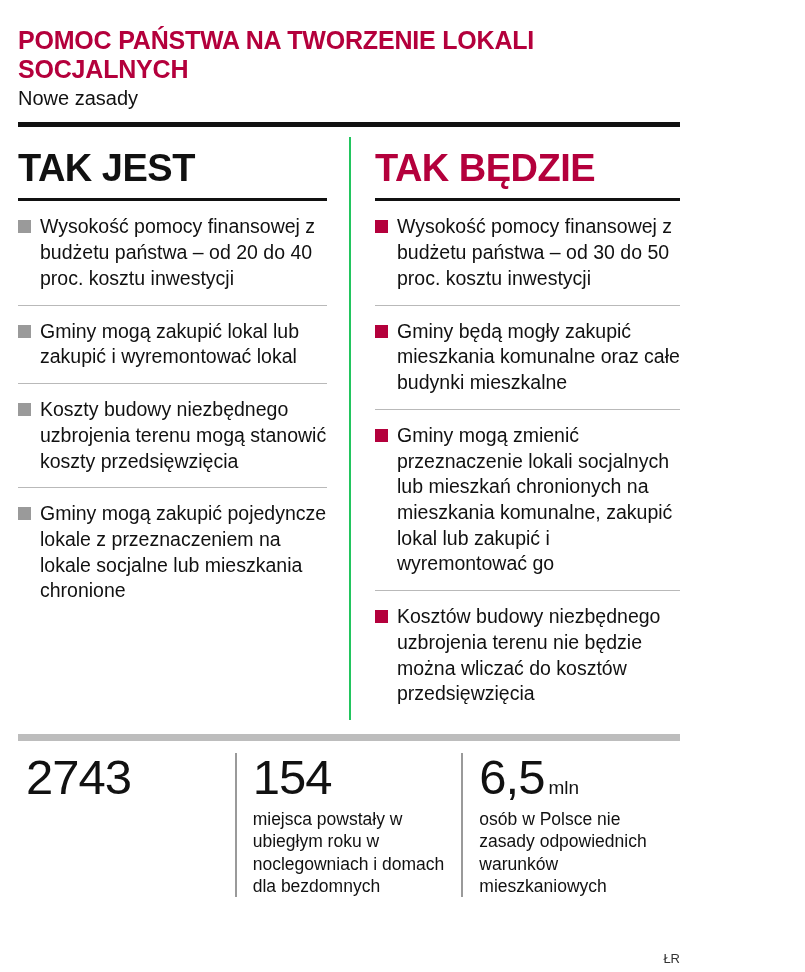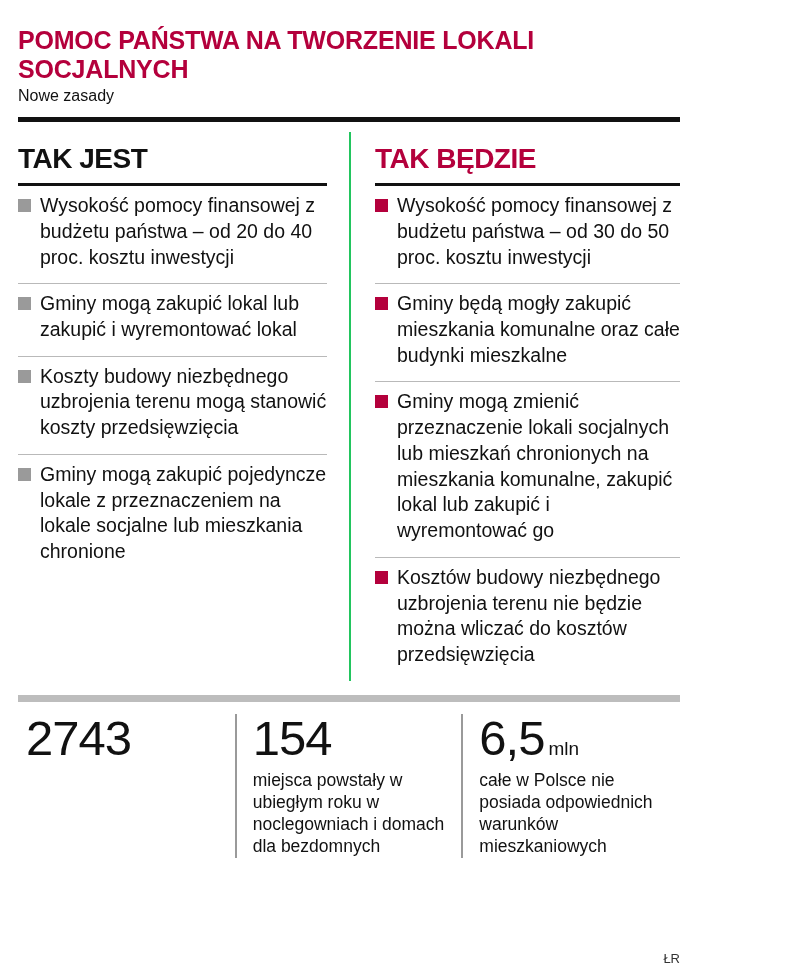--- a/index.html
+++ b/index.html
@@ -26,21 +26,21 @@
   
   .title {
     font-size: 25px;
     font-weight: bold;
     letter-spacing: -0.2px;
     color: #b4003c;
     line-height: 1.15;
     margin: 4px 0 2px 0;
   }
   .subtitle {
-    font-size: 16px;
+    font-size: 20px;
     font-weight: normal;
     color: #111111;
     line-height: 1.2;
     margin: 0 0 12px 0;
   }
   .rule-thick {
     height: 5px;
     background: #111111;
     width: 100%;
     margin-bottom: 10px;
@@ -59,40 +59,40 @@
     max-width: 50%;
   }
   .col-left {
     padding-right: 22px;
   }
   .col-right {
     padding-left: 24px;
     border-left: 2px solid #22c55e;
   }
   .col-head {
-    font-size: 28px;
+    font-size: 38px;
     font-weight: bold;
     letter-spacing: -0.5px;
     line-height: 1.05;
     padding: 12px 0 10px 0;
   }
   .col-head.left { color: #111111; }
   .col-head.right { color: #b4003c; }
 
   .head-underline {
     height: 3px;
     background: #111111;
     margin-bottom: 0;
   }
 
   .items { list-style: none; margin: 0; padding: 0; }
   .item {
     display: flex;
     align-items: flex-start;
-    padding: 7px 0 13px 0;
+    padding: 13px 0 13px 0;
     border-bottom: 1px solid #b9b9b9;
   }
   .item:last-child { border-bottom: none; }
   .bullet {
     width: 13px;
     height: 13px;
     flex: 0 0 13px;
     margin-top: 6px;
     margin-right: 9px;
   }
@@ -219,19 +219,19 @@
   <div class="stats">
     <div class="stat">
       <div class="stat-num"><span>2743</span></div>
     </div>
     <div class="stat">
       <div class="stat-num"><span>154</span></div>
       <div class="stat-desc">miejsca powstały w ubiegłym roku w noclegowniach i domach dla bezdomnych</div>
     </div>
     <div class="stat">
       <div class="stat-num"><span>6,5</span><span class="unit">mln</span></div>
-      <div class="stat-desc">całe w Polsce nie posiada odpowiednich warunków mieszkaniowych</div>
+      <div class="stat-desc">osób w Polsce nie zasady odpowiednich warunków mieszkaniowych</div>
     </div>
   </div>
 
   <div class="credit">ŁR</div>
 
 </div>
 
 </body></html>

